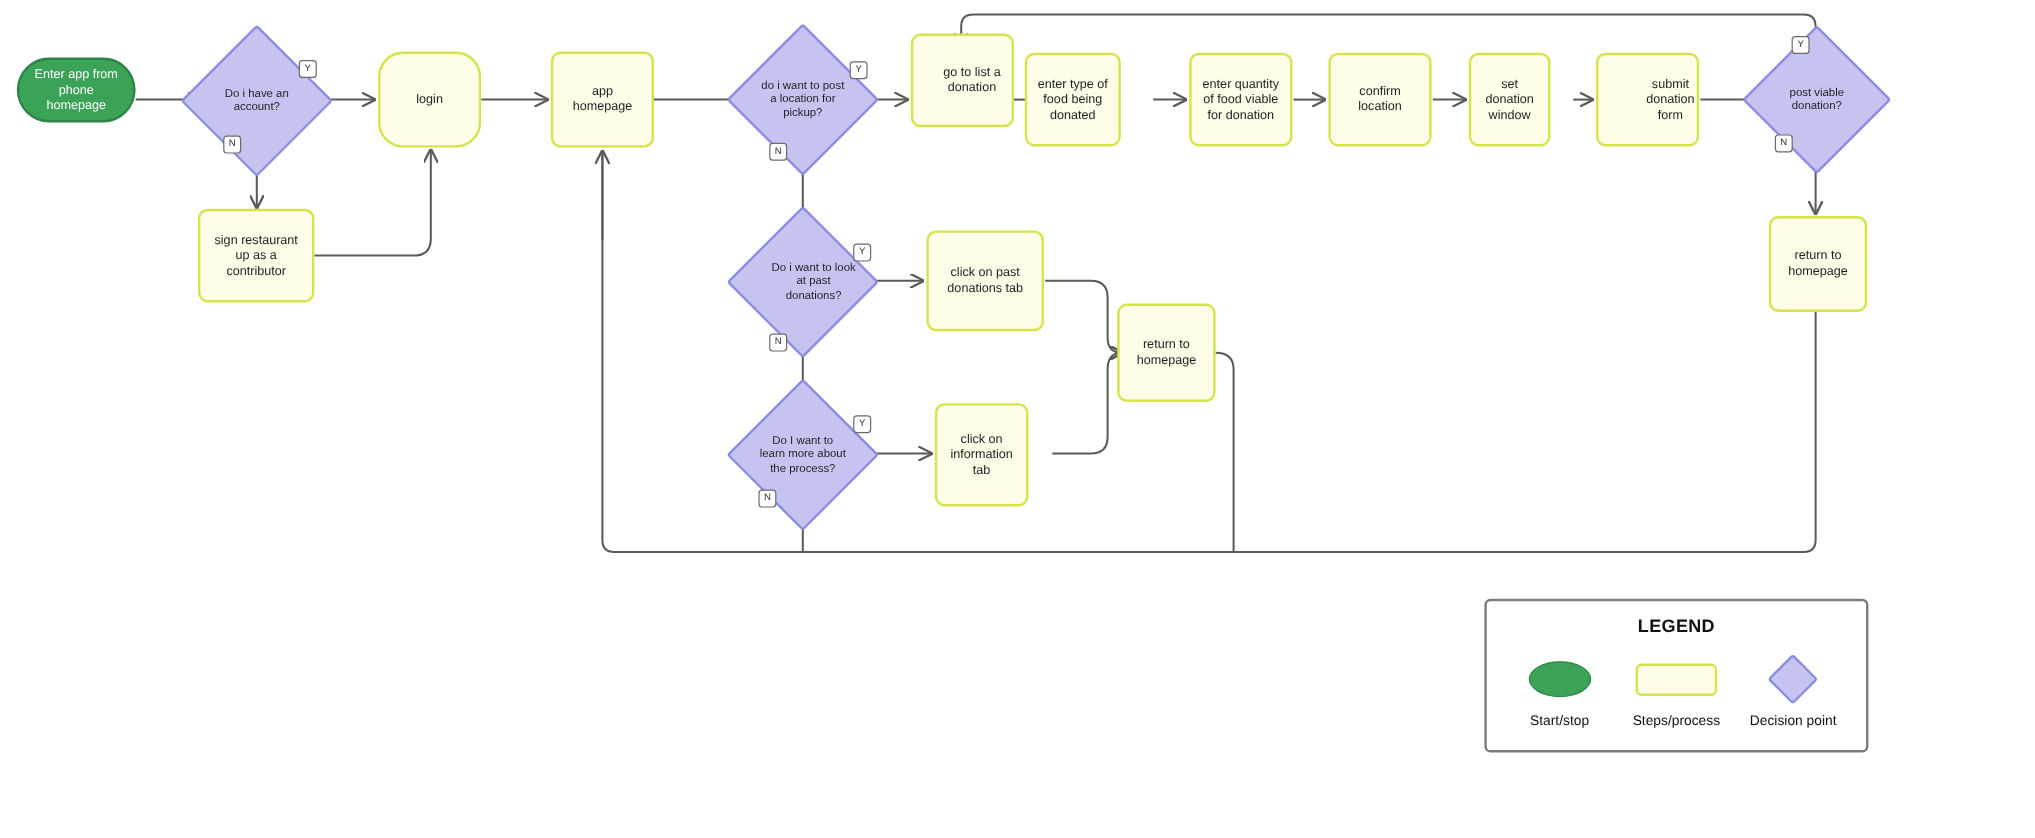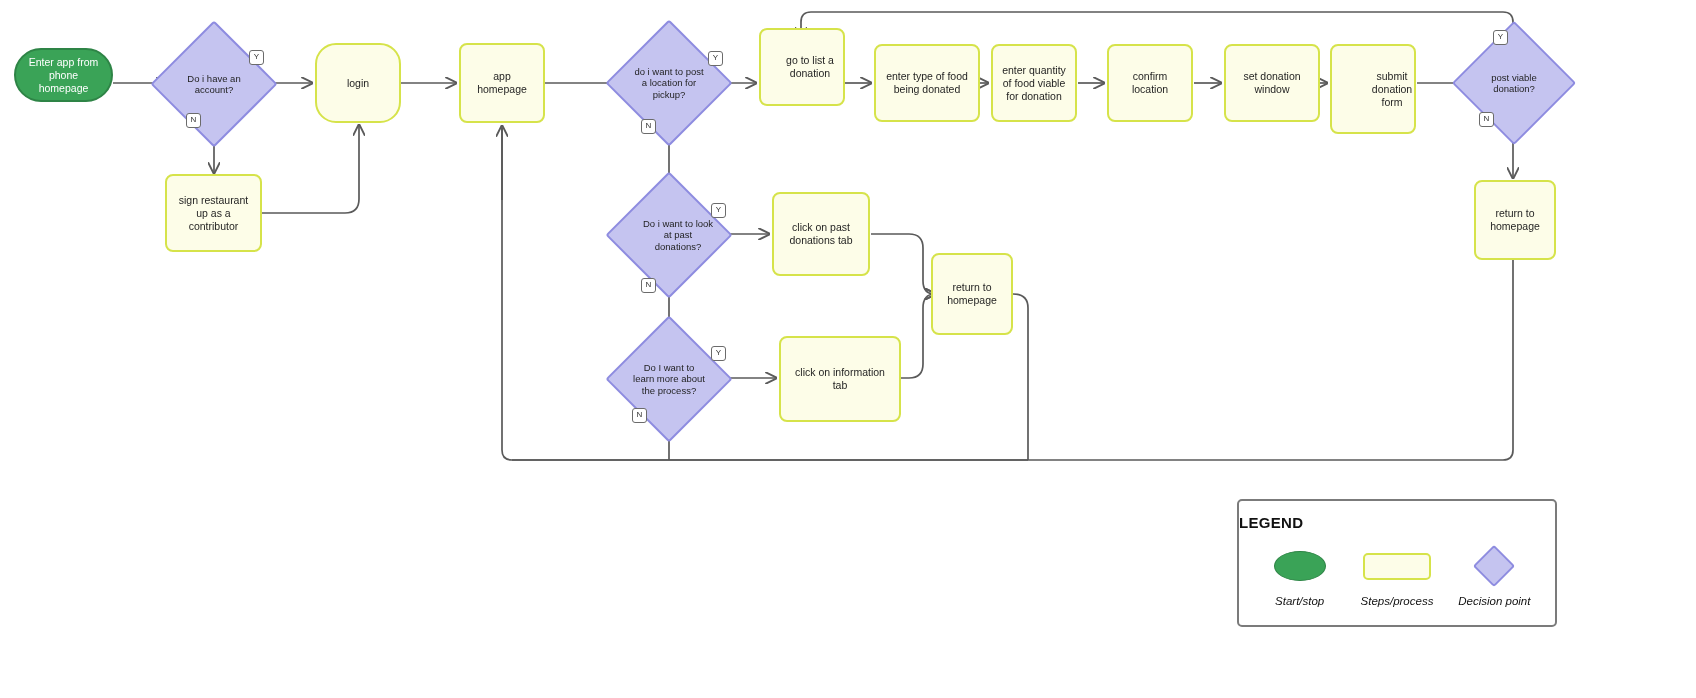--- a/index.html
+++ b/index.html
@@ -85,40 +85,39 @@
   
   #legend {
     position: absolute;
     left: 1237px; top: 499px;
     width: 320px; height: 128px;
     border: 2px solid #7b7b7b;
     border-radius: 5px;
     background: #ffffff;
   }
   #legend-title {
-    text-align: left;
+    text-align: center;
     font-size: 15px;
     font-weight: bold;
     color: #111111;
     margin-top: 13px;
     letter-spacing: 0.3px;
   }
   .legend-items {
     display: flex;
     justify-content: space-around;
     align-items: flex-start;
     margin-top: 14px;
     padding: 0 12px;
   }
   .legend-item {
     display: flex;
     flex-direction: column;
     align-items: center;
     width: 96px;
-    font-style: italic;
   }
   .legend-swatch-wrap {
     height: 42px;
     display: flex;
     align-items: center;
     justify-content: center;
   }
   .sw-ellipse {
     width: 52px; height: 30px;
     border-radius: 50%;
@@ -246,37 +245,37 @@
     <span>Y</span>
   </div>
   <div class="chip" style="left:641px; top:119px;">
     <span>N</span>
   </div>
 
   <div class="node proc" style="left:759px; top:28px; width:86px; height:78px;padding-left:22px;">
     <span>go to list a donation</span>
   </div>
 
-  <div class="node proc" style="left:874px; top:44px; width:106px; height:78px;">
+  <div class="node proc" style="left:854px; top:44px; width:80px; height:78px;">
     <span>enter type of food being donated</span>
   </div>
 
   <div class="node proc" style="left:991px; top:44px; width:86px; height:78px;">
     <span>enter quantity of food viable for donation</span>
   </div>
 
   <div class="node proc" style="left:1107px; top:44px; width:86px; height:78px;">
     <span>confirm location</span>
   </div>
 
-  <div class="node proc" style="left:1224px; top:44px; width:96px; height:78px;">
+  <div class="node proc" style="left:1224px; top:44px; width:68px; height:78px;">
     <span>set donation window</span>
   </div>
 
-  <div class="node proc" style="left:1330px; top:44px; width:86px; height:90px;padding-left:44px;">
+  <div class="node proc" style="left:1330px; top:44px; width:86px; height:78px;padding-left:44px;">
     <span>submit donation form</span>
   </div>
 
   <div class="node dec" style="left:1470px; top:39px; width:88px; height:88px;">
     <span class="dshape"></span>
     <span class="dtext">post viable donation?</span>
   </div>
   <div class="chip" style="left:1493px; top:30px;">
     <span>Y</span>
   </div>
@@ -307,21 +306,21 @@
     <span class="dshape"></span>
     <span class="dtext">Do I want to learn more about the process?</span>
   </div>
   <div class="chip" style="left:711px; top:346px;">
     <span>Y</span>
   </div>
   <div class="chip" style="left:632px; top:408px;">
     <span>N</span>
   </div>
 
-  <div class="node proc" style="left:779px; top:336px; width:122px; height:86px;">
+  <div class="node proc" style="left:779px; top:336px; width:78px; height:86px;">
     <span>click on information tab</span>
   </div>
 
   <div class="node proc" style="left:931px; top:253px; width:82px; height:82px;">
     <span>return to homepage</span>
   </div>
 
   <div id="legend">
     <div id="legend-title">LEGEND</div>
     <div class="legend-items">

